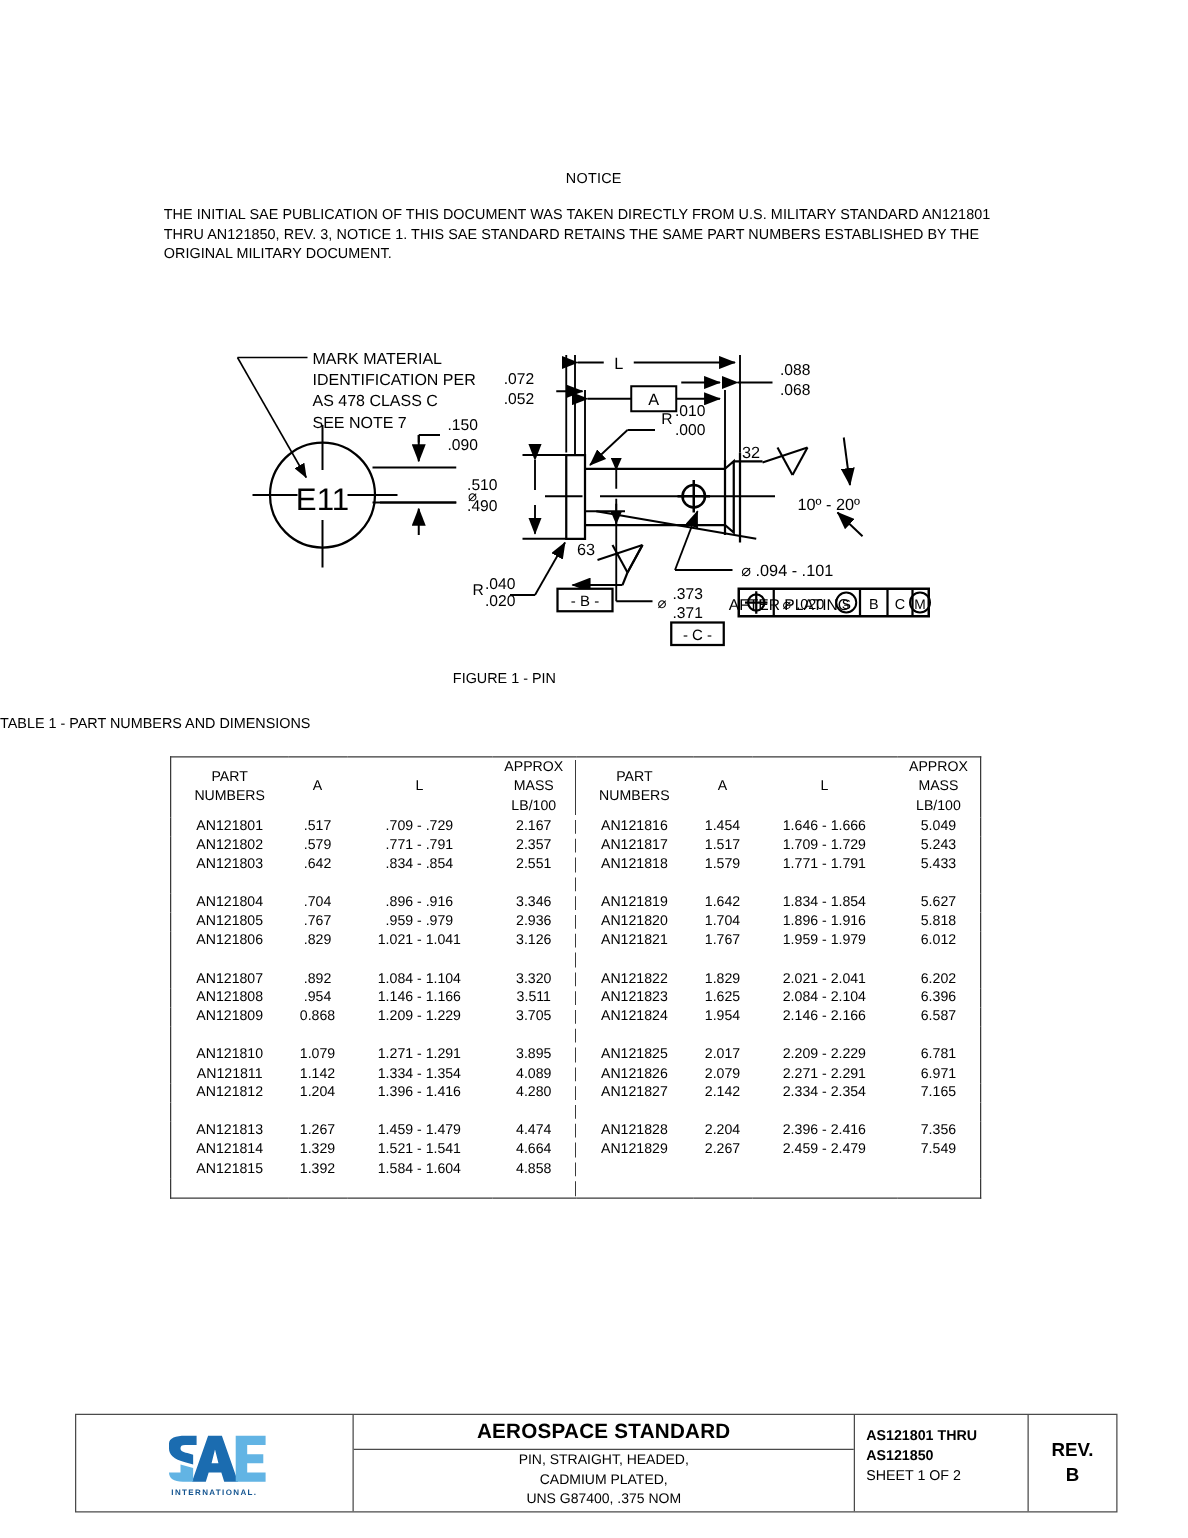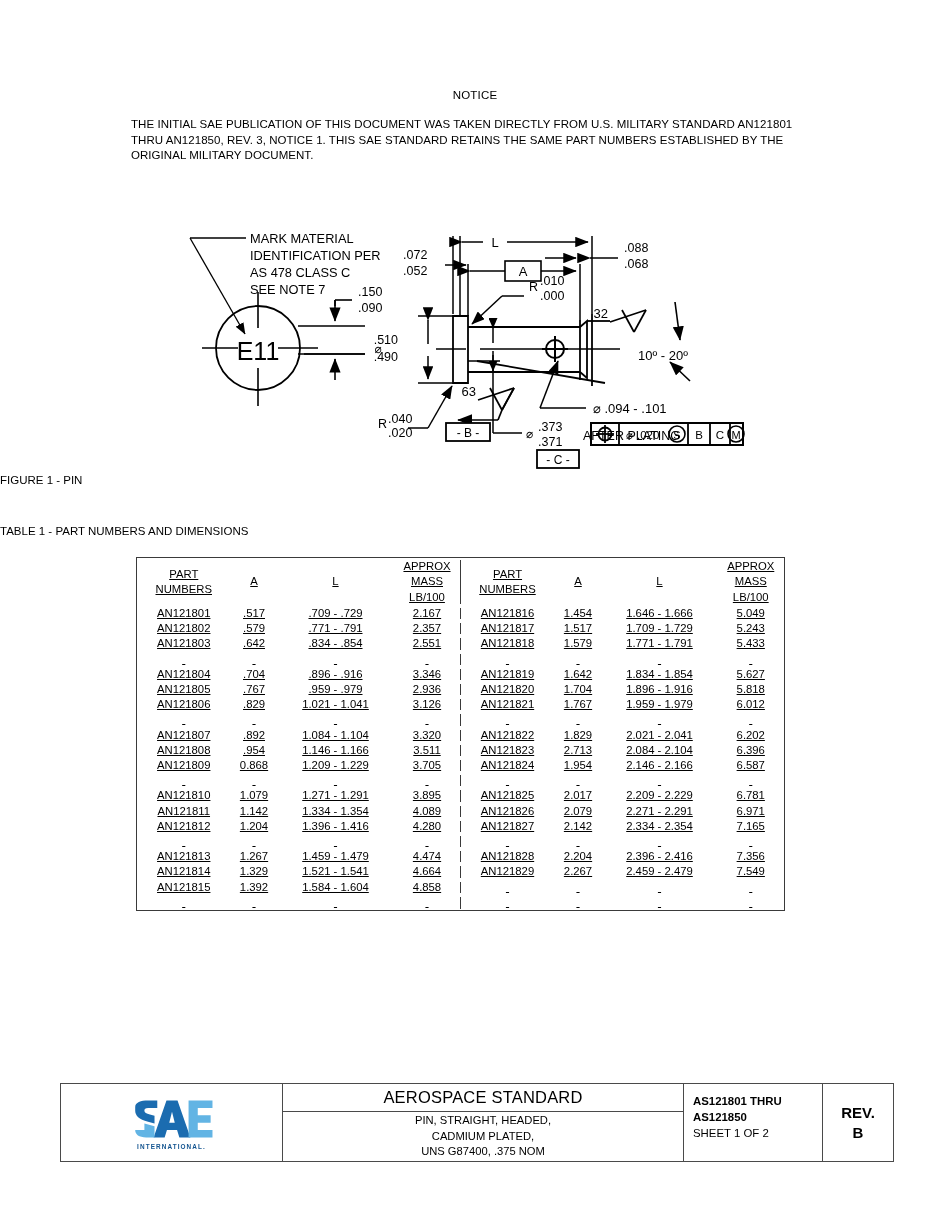--- a/index.html
+++ b/index.html
@@ -11,20 +11,21 @@
     width: 950px;
     height: 1230px;
     position: relative;
     font-family: "Liberation Sans", sans-serif;
     color: #000000;
     overflow: hidden;
   }
   .page {
     position: absolute;
     inset: 0;
+    margin-top: 48px;
   }
 
   
   .notice-title {
     position: absolute;
     left: 0; top: 89px;
     width: 950px;
     text-align: center;
     font-size: 11.5px;
     letter-spacing: 0.2px;
@@ -43,23 +44,23 @@
   
   .figure-wrap {
     position: absolute;
     left: 150px;
     top: 228px;
     width: 660px;
     height: 250px;
   }
   .figure-caption {
     position: absolute;
-    left: 0; top: 474px;
+    left: 0; top: 489px;
     width: 807px;
-    text-align: left;
+    text-align: center;
     font-size: 11.5px;
   }
   .table-caption {
     position: absolute;
     left: 0; top: 525px;
     width: 950px;
     text-align: left;
     font-size: 11.5px;
   }
 
@@ -68,21 +69,20 @@
     position: absolute;
     left: 136px;
     top: 557px;
     width: 649px;
   }
   table.dims {
     border-collapse: collapse;
     width: 100%;
     font-size: 11.3px;
     table-layout: fixed;
-    text-decoration: underline;
   }
   table.dims th, table.dims td {
     text-align: center;
     padding: 0;
     line-height: 15.2px;
     font-weight: normal;
     vertical-align: middle;
     border: none;
   }
   
@@ -130,21 +130,21 @@
     border-right: 1.4px solid #4a4a4a;
     box-sizing: border-box;
   }
   .ft-mid-top {
     height: 27px;
     border-bottom: 1.2px solid #4a4a4a;
     display: flex;
     align-items: center;
     justify-content: center;
     font-size: 16.5px;
-    font-weight: normal;
+    font-weight: bold;
     letter-spacing: 0.2px;
   }
   .ft-mid-bot {
     flex: 1;
     display: flex;
     flex-direction: column;
     align-items: center;
     justify-content: center;
     font-size: 11.2px;
     line-height: 15.4px;
@@ -532,21 +532,21 @@
             <td class="vl">1.829</td>
             <td class="vl">2.021 - 2.041</td>
             <td class="vl">6.202</td>
           </tr>
           <tr>
             <td>AN121808</td>
             <td class="vl">.954</td>
             <td class="vl">1.146 - 1.166</td>
             <td class="vl">3.511</td>
             <td class="half-split">AN121823</td>
-            <td class="vl">2.713</td>
+            <td class="vl">1.625</td>
             <td class="vl">2.084 - 2.104</td>
             <td class="vl">6.396</td>
           </tr>
           <tr>
             <td>AN121809</td>
             <td class="vl">0.868</td>
             <td class="vl">1.209 - 1.229</td>
             <td class="vl">3.705</td>
             <td class="half-split">AN121824</td>
             <td class="vl">1.954</td>

